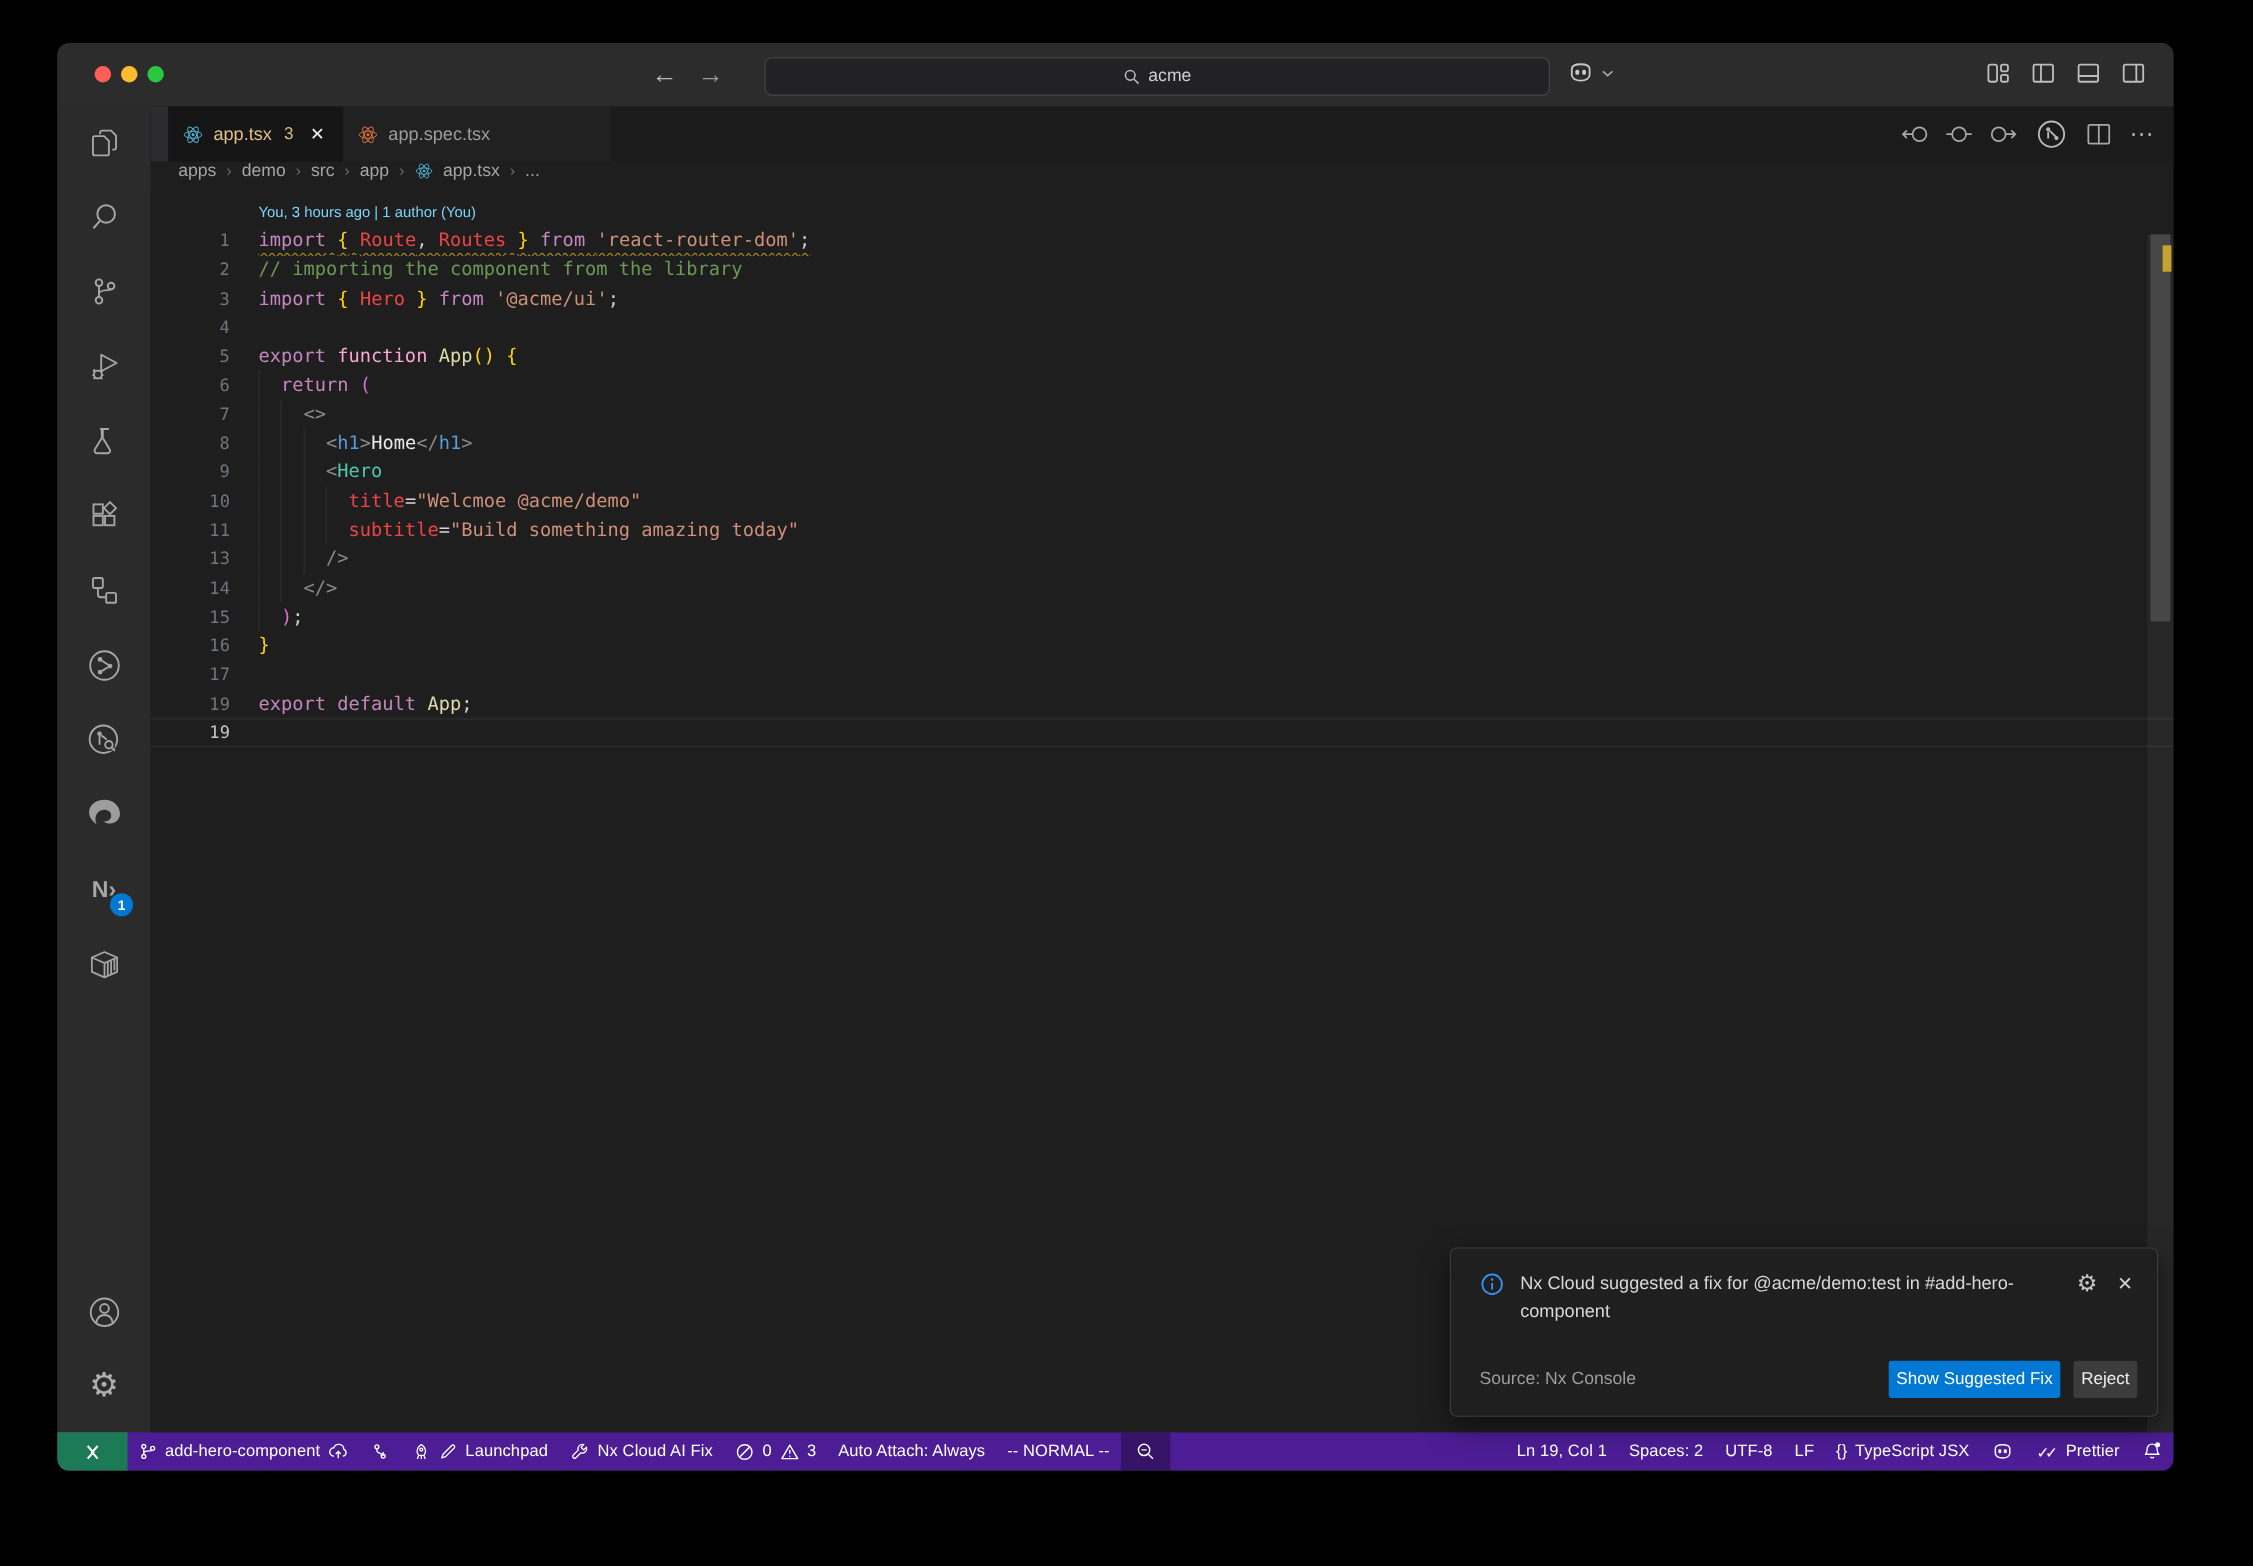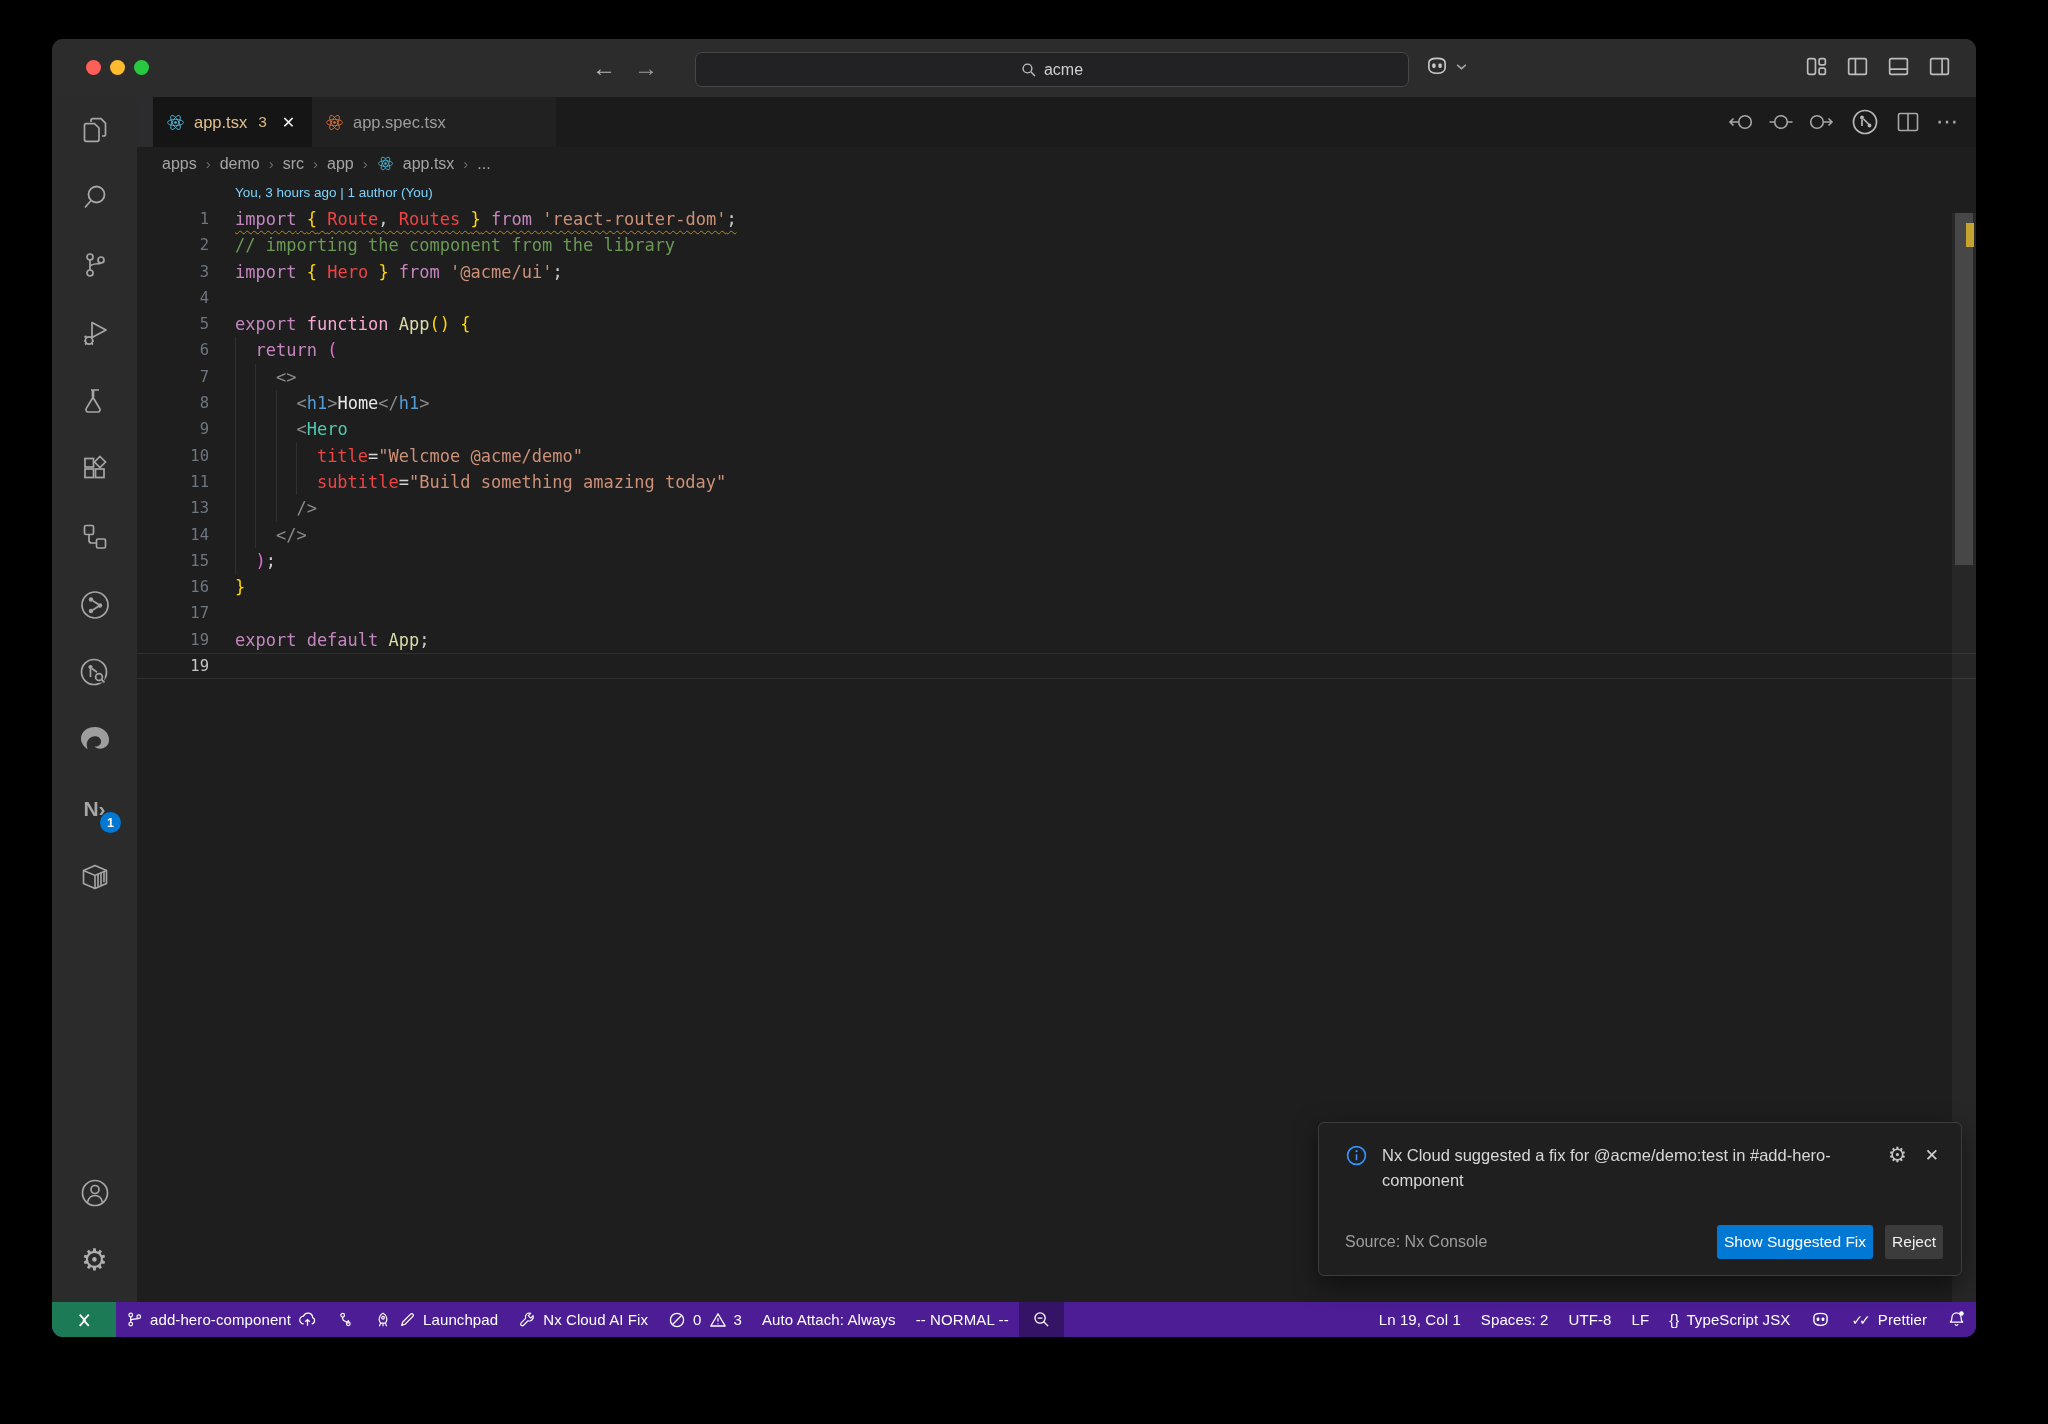--- a/index.html
+++ b/index.html
@@ -34,21 +34,21 @@
   .nx-letters{font-size:21px;font-weight:bold;color:#a6a6a6;letter-spacing:0;}
   
   .editorcol{flex:1;display:flex;flex-direction:column;min-width:0;background:#1e1e1e;position:relative;}
   .tabstrip{height:50px;flex:0 0 50px;background:#1b1b1c;display:flex;align-items:stretch;}
   .tabstrip .sliver{width:16px;background:#2c2c2e;}
   .tab{display:flex;align-items:center;gap:9px;padding:0 13px;font-size:16.5px;}
   .tab.active{background:#151516;color:#e2c08d;width:159px;box-sizing:border-box;}
   .tab.inactive{background:#212122;color:#9d9d9d;width:244px;box-sizing:border-box;}
   .tab .badge{color:#d7ba7d;font-size:15.5px;margin-left:2px;}
   .tab .close{color:#f0f0f0;font-size:16px;margin-left:6px;}
-  .breadcrumbs{height:33px;flex:0 0 33px;display:flex;align-items:center;gap:9px;padding-left:25px;
+  .breadcrumbs{height:33px;flex:0 0 33px;display:flex;align-items:flex-start;gap:9px;padding-left:25px;
                color:#a5a5a5;font-size:16px;background:#1e1e1e;}
   .breadcrumbs .sep{color:#6d6d6d;font-size:15px;}
   .editor-main{flex:1;position:relative;overflow:hidden;font-family:"DejaVu Sans Mono",monospace;}
   .blame{height:26px;line-height:26px;padding-left:98px;color:#7dd3fc;font-size:13.5px;
          font-family:"Liberation Sans",sans-serif;}
   .line{display:flex;height:26.3px;line-height:26.3px;font-size:17px;}
   .ln{width:72px;flex:0 0 72px;text-align:right;color:#6e7681;font-size:15.5px;}
   .code{margin-left:26px;white-space:pre;position:relative;flex:1;color:#cccccc;}
   .guide{position:absolute;top:0;bottom:0;width:1px;background:#303031;}
   .line.current{box-shadow:inset 0 1px 0 #2f2f30, inset 0 -1px 0 #2f2f30;}
@@ -56,21 +56,21 @@
   .squig{text-decoration-line:underline;text-decoration-style:wavy;text-decoration-color:#b08b1e;text-underline-offset:5px;text-decoration-thickness:1px;}
   .tk-kw{color:#C586C0}.tk-kw2{color:#f9a8d4}.tk-fn{color:#DCDCAA}.tk-type{color:#4EC9B0}
   .tk-var{color:#ef4444}.tk-str{color:#CE9178}.tk-cmt{color:#6A9955}.tk-b1{color:#FFD700}
   .tk-b2{color:#DA70D6}.tk-tag{color:#569CD6}.tk-punc{color:#8a8a8a}.tk-txt{color:#e8e8e8}
   .tk-wht{color:#cccccc}.tk-op{color:#d4d4d4}
   .editor-actions{position:absolute;top:8px;right:18px;height:34px;display:flex;align-items:center;gap:15px;z-index:5;}
   .scrollbar{position:absolute;top:33px;right:0;width:24px;bottom:0;background:rgba(255,255,255,0.045);}
   .sb-thumb{position:absolute;top:0;left:3px;width:18px;height:352px;background:rgba(255,255,255,0.15);}
   .warn-mark{position:absolute;top:10px;right:2px;width:8px;height:24px;background:#c5a332;}
   
-  .toast{position:absolute;right:14px;bottom:61px;width:644px;height:154px;background:#1f1f20;
+  .toast{position:absolute;right:14px;bottom:49px;width:644px;height:154px;background:#1f1f20;
          border:1px solid #3d3d3e;border-radius:6px;box-shadow:0 8px 24px rgba(0,0,0,.5);
          z-index:20;box-sizing:border-box;padding:20px 22px 16px 26px;}
   .toast-head{display:flex;align-items:flex-start;}
   .toast-msg{width:486px;margin-left:14px;color:#d8d8d8;font-size:16.5px;line-height:25px;}
   .toast-icons{margin-left:auto;display:flex;gap:18px;align-items:center;color:#c5c5c5;}
   .toast-foot{position:absolute;left:26px;right:18px;bottom:16px;display:flex;align-items:center;}
   .toast-src{color:#9d9d9d;font-size:16px;}
   .toast-btns{margin-left:auto;display:flex;gap:12px;}
   .btn{font-size:15.5px;border-radius:3px;padding:8px 7px;border:none;cursor:default;font-family:inherit;}
   .btn.primary{background:#0078d4;color:#fff;}

